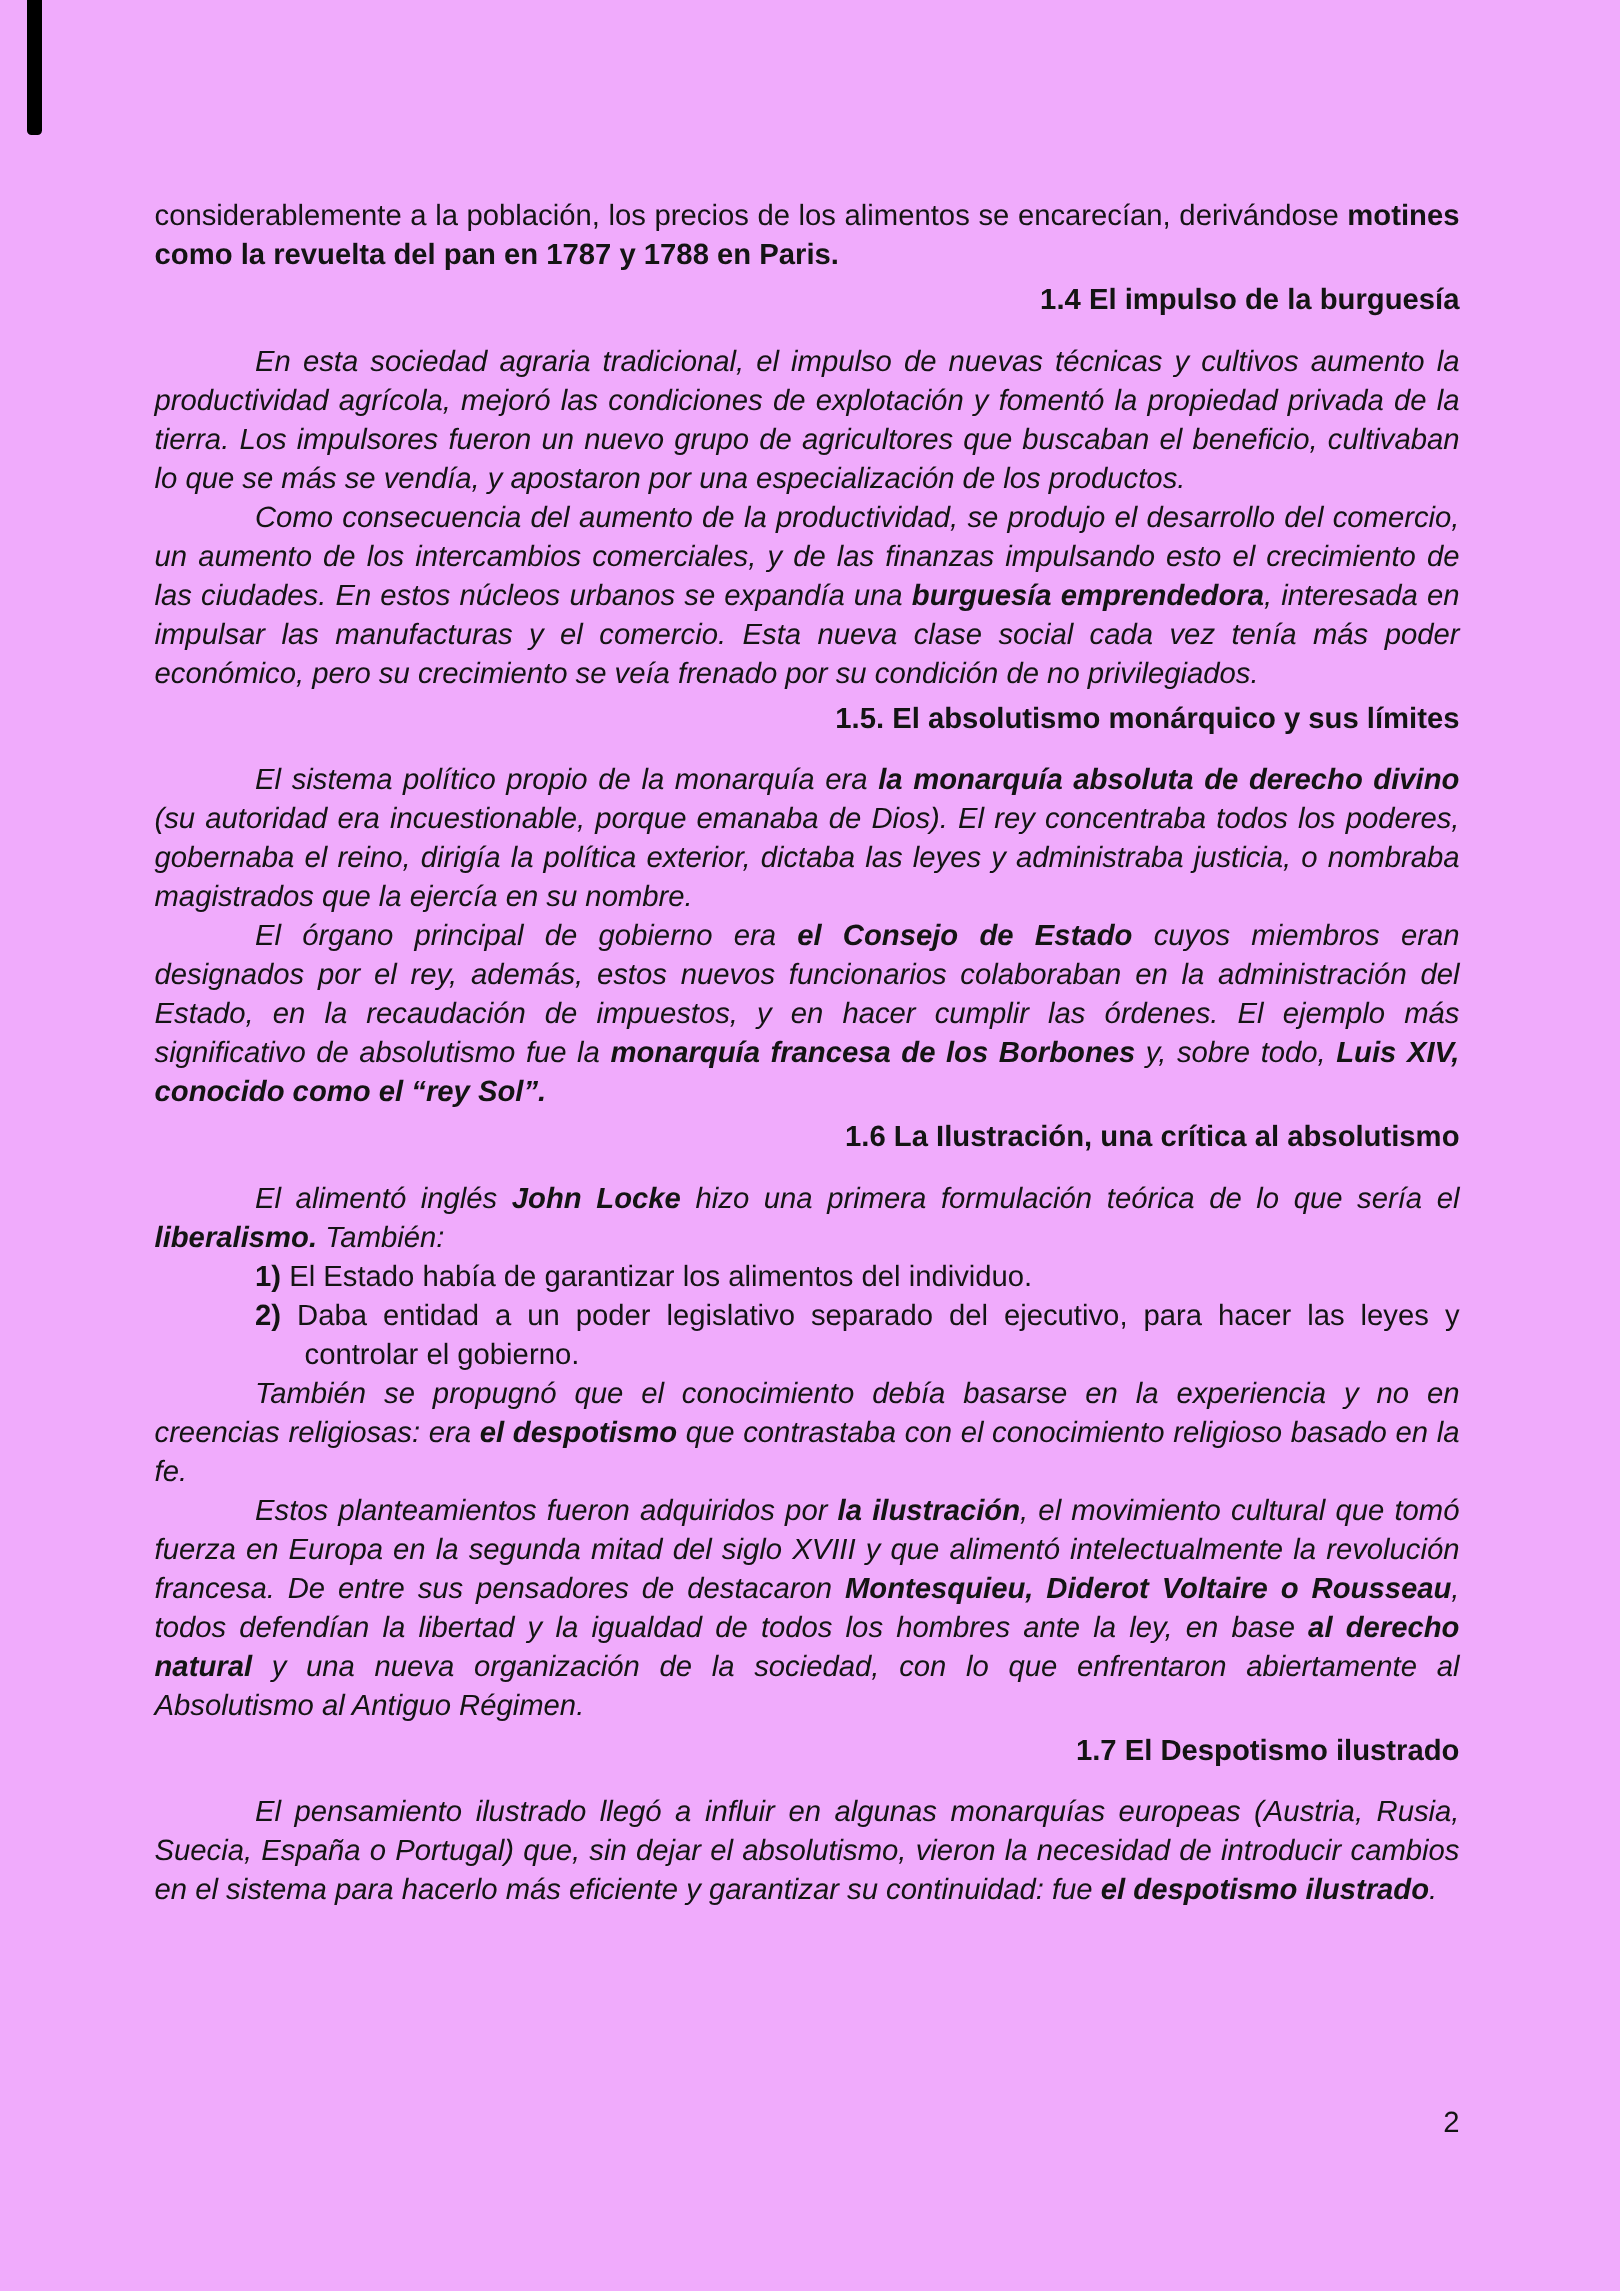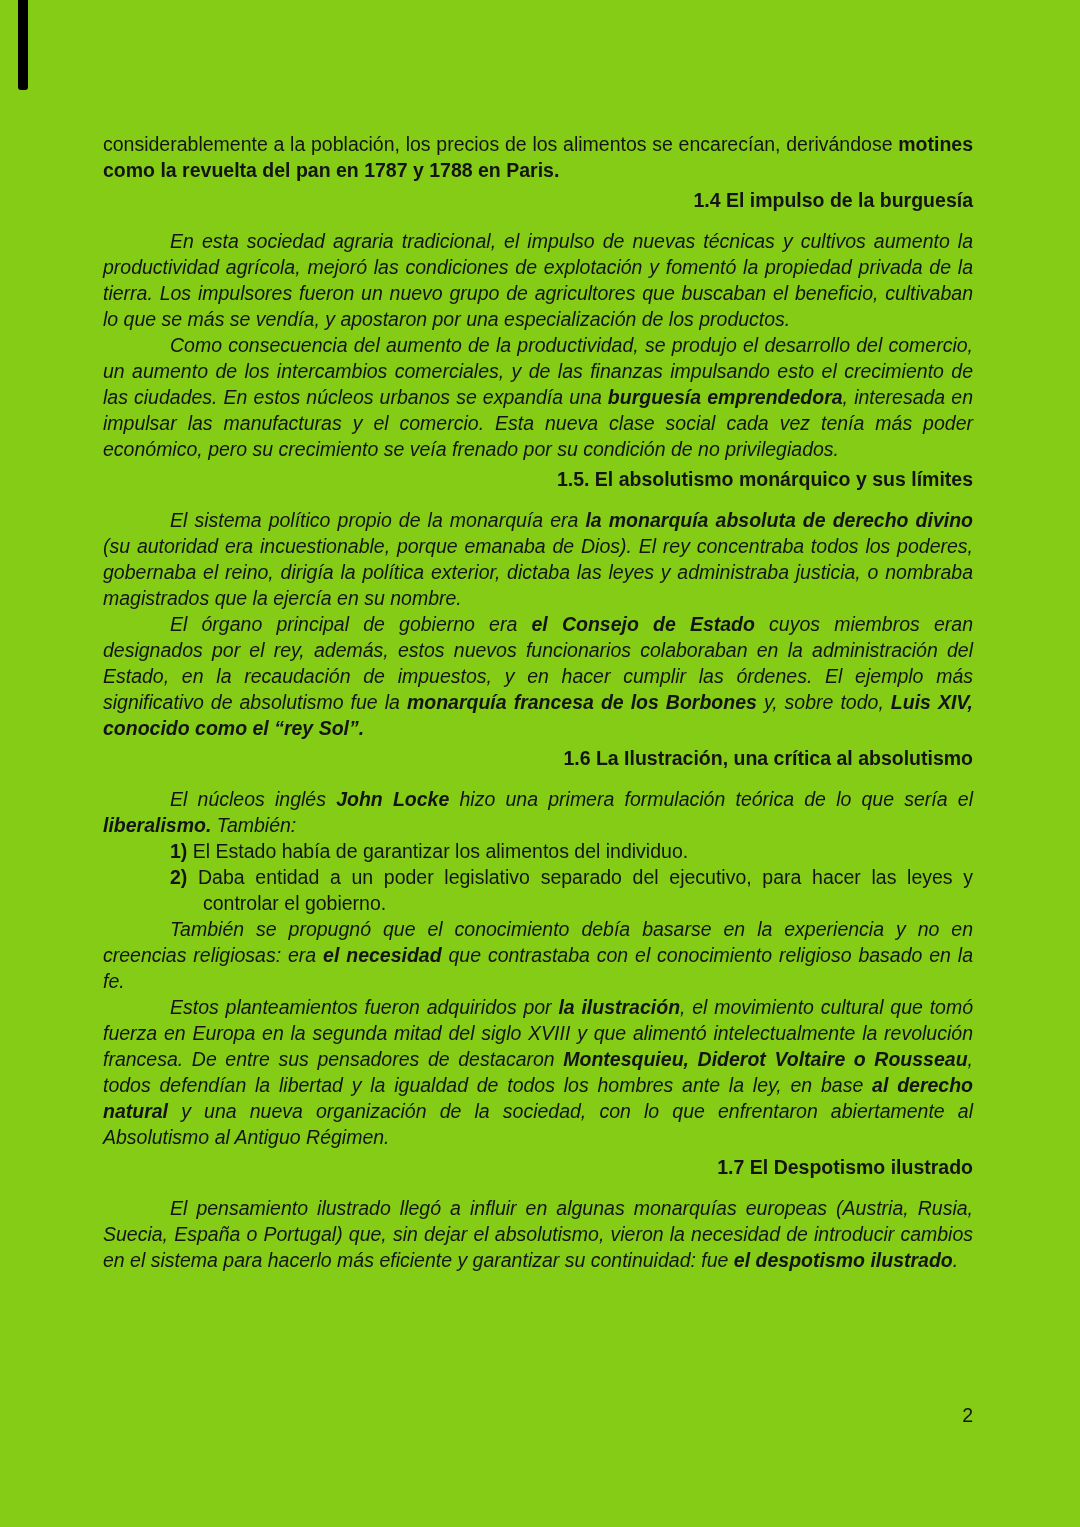--- a/index.html
+++ b/index.html
@@ -4,21 +4,21 @@
 <style>
   html, body {
     margin: 0;
     padding: 0;
     background: #ffffff;
   }
   .page {
     position: relative;
     width: 1080px;
     height: 1527px;
-    background: #84cc16;
+    background: #f0abfc;
     overflow: hidden;
     font-family: "Liberation Sans", sans-serif;
   }
   .scan-artifact {
     position: absolute;
     left: 18px;
     top: 0;
     width: 10px;
     height: 90px;
     background: #000000;
@@ -72,22 +72,22 @@
   <div class="scan-artifact"></div>
   <div class="doc">
       <p class="p"><span>considerablemente a la población, los precios de los alimentos se encarecían, derivándose </span><b>motines como la revuelta del pan en 1787 y 1788 en Paris.</b></p>
       <div class="h"><b>1.4 El impulso de la burguesía</b></div>
       <p class="p ind"><span>En esta sociedad agraria tradicional, el impulso de nuevas técnicas y cultivos aumento la productividad agrícola, mejoró las condiciones de explotación y fomentó la propiedad privada de la tierra. Los impulsores fueron un nuevo grupo de agricultores que buscaban el beneficio, cultivaban lo que se más se vendía, y apostaron por una especialización de los productos.</span></p>
       <p class="p ind"><span>Como consecuencia del aumento de la productividad, se produjo el desarrollo del comercio, un aumento de los intercambios comerciales, y de las finanzas impulsando esto el crecimiento de las ciudades. En estos núcleos urbanos se expandía una </span><b>burguesía emprendedora</b><span>, interesada en impulsar las manufacturas y el comercio. Esta nueva clase social cada vez tenía más poder económico, pero su crecimiento se veía frenado por su condición de no privilegiados.</span></p>
       <div class="h"><b>1.5. El absolutismo monárquico y sus límites</b></div>
       <p class="p ind"><span>El sistema político propio de la monarquía era </span><b>la monarquía absoluta de derecho divino</b><span> (su autoridad era incuestionable, porque emanaba de Dios). El rey concentraba todos los poderes, gobernaba el reino, dirigía la política exterior, dictaba las leyes y administraba justicia, o nombraba magistrados que la ejercía en su nombre.</span></p>
       <p class="p ind"><span>El órgano principal de gobierno era </span><b>el Consejo de Estado</b><span> cuyos miembros eran designados por el rey, además, estos nuevos funcionarios colaboraban en la administración del Estado, en la recaudación de impuestos, y en hacer cumplir las órdenes. El ejemplo más significativo de absolutismo fue la </span><b>monarquía francesa de los Borbones</b><span> y, sobre todo, </span><b>Luis XIV, conocido como el “rey Sol”.</b></p>
       <div class="h"><b>1.6 La Ilustración, una crítica al absolutismo</b></div>
-      <p class="p ind"><span>El núcleos inglés </span><b>John Locke</b><span> hizo una primera formulación teórica de lo que sería el </span><b>liberalismo.</b><span> También:</span></p>
+      <p class="p ind"><span>El alimentó inglés </span><b>John Locke</b><span> hizo una primera formulación teórica de lo que sería el </span><b>liberalismo.</b><span> También:</span></p>
       <div class="li"><b>1) </b><span>El Estado había de garantizar los alimentos del individuo.</span></div>
       <div class="li"><b>2) </b><span>Daba entidad a un poder legislativo separado del ejecutivo, para hacer las leyes y controlar el gobierno.</span></div>
-      <p class="p ind"><span>También se propugnó que el conocimiento debía basarse en la experiencia y no en creencias religiosas: era </span><b>el necesidad</b><span> que contrastaba con el conocimiento religioso basado en la fe.</span></p>
+      <p class="p ind"><span>También se propugnó que el conocimiento debía basarse en la experiencia y no en creencias religiosas: era </span><b>el despotismo</b><span> que contrastaba con el conocimiento religioso basado en la fe.</span></p>
       <p class="p ind"><span>Estos planteamientos fueron adquiridos por </span><b>la ilustración</b><span>, el movimiento cultural que tomó fuerza en Europa en la segunda mitad del siglo XVIII y que alimentó intelectualmente la revolución francesa. De entre sus pensadores de destacaron </span><b>Montesquieu, Diderot Voltaire o Rousseau</b><span>, todos defendían la libertad y la igualdad de todos los hombres ante la ley, en base </span><b>al derecho natural</b><span> y una nueva organización de la sociedad, con lo que enfrentaron abiertamente al Absolutismo al Antiguo Régimen.</span></p>
       <div class="h"><b>1.7 El Despotismo ilustrado</b></div>
       <p class="p ind"><span>El pensamiento ilustrado llegó a influir en algunas monarquías europeas (Austria, Rusia, Suecia, España o Portugal) que, sin dejar el absolutismo, vieron la necesidad de introducir cambios en el sistema para hacerlo más eficiente y garantizar su continuidad: fue </span><b>el despotismo ilustrado</b><span>.</span></p>
     </div>
   <div class="page-number">2</div>
 </div>
 
 </body></html>

